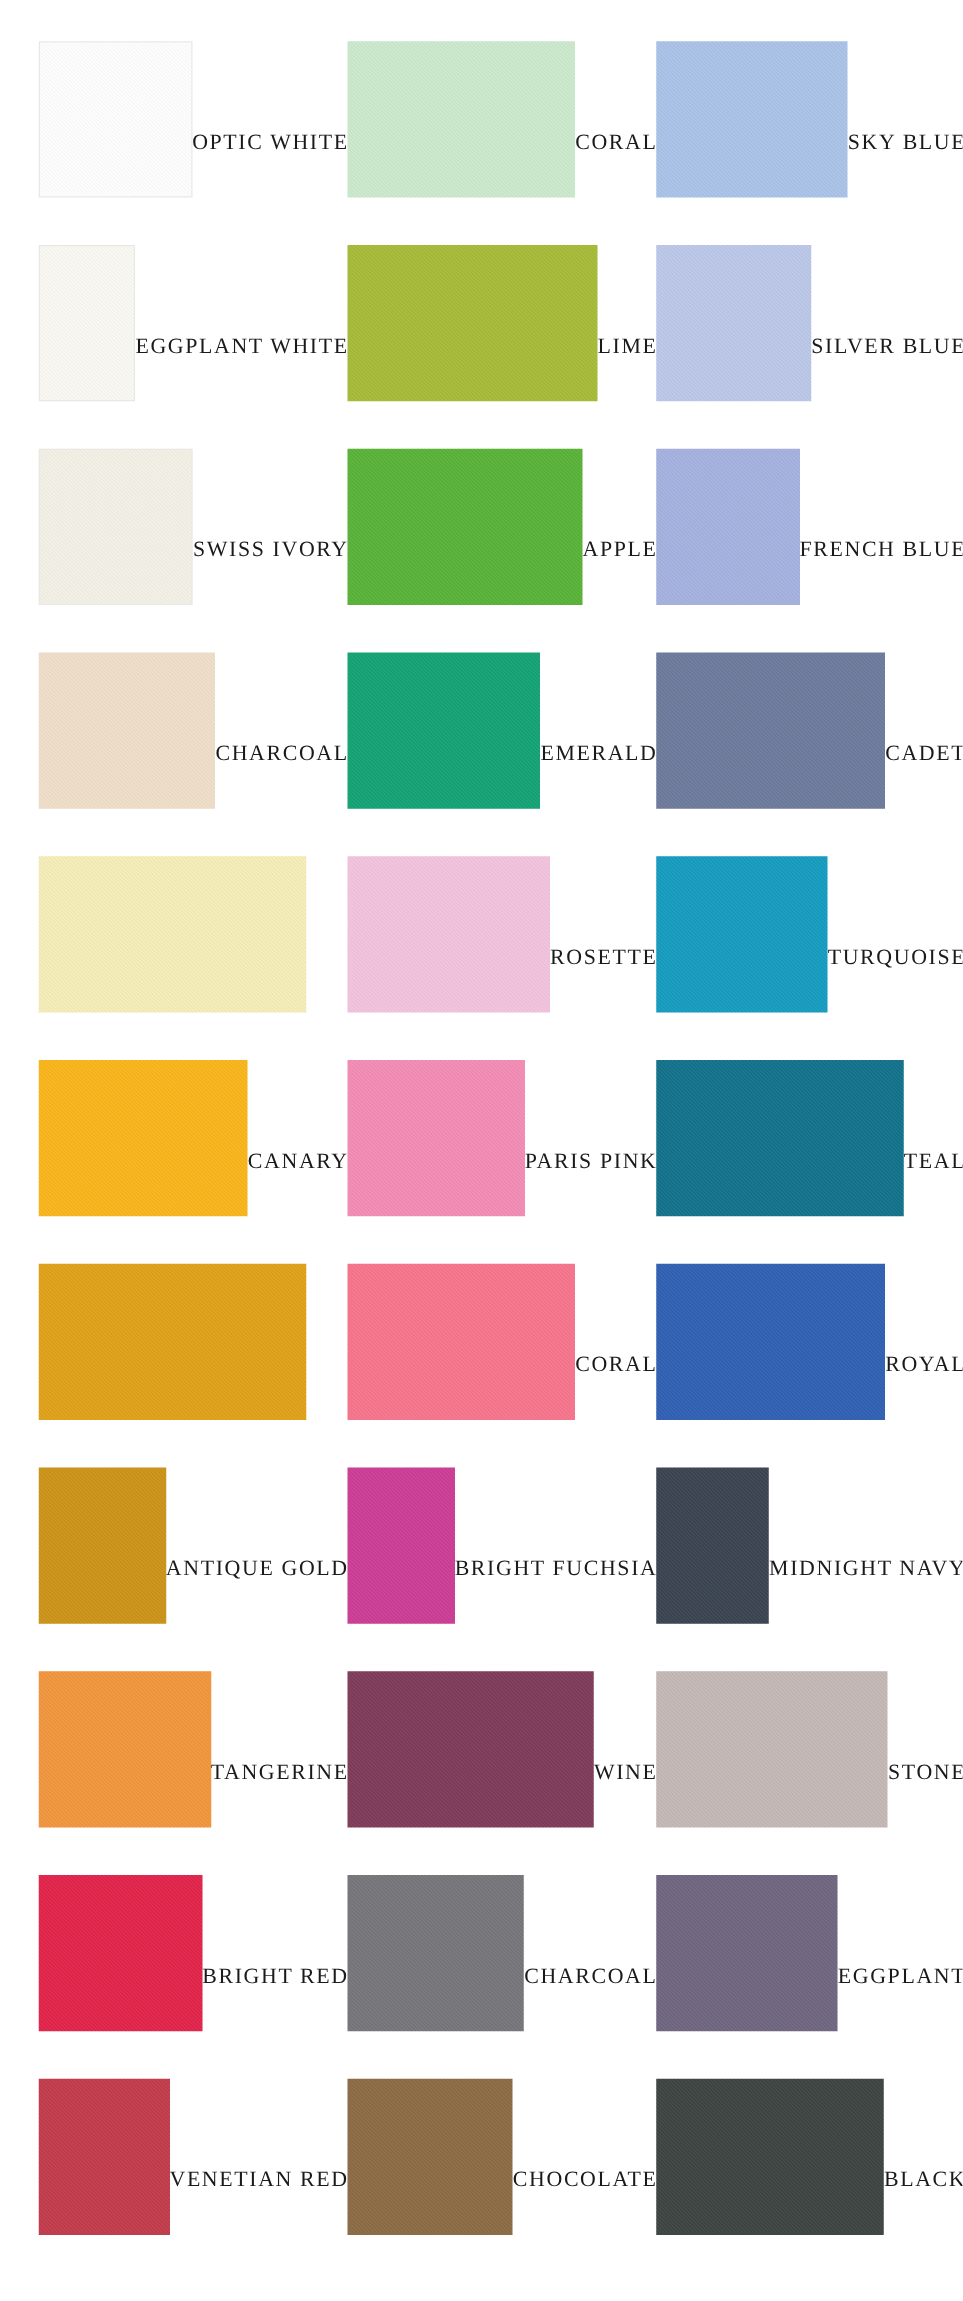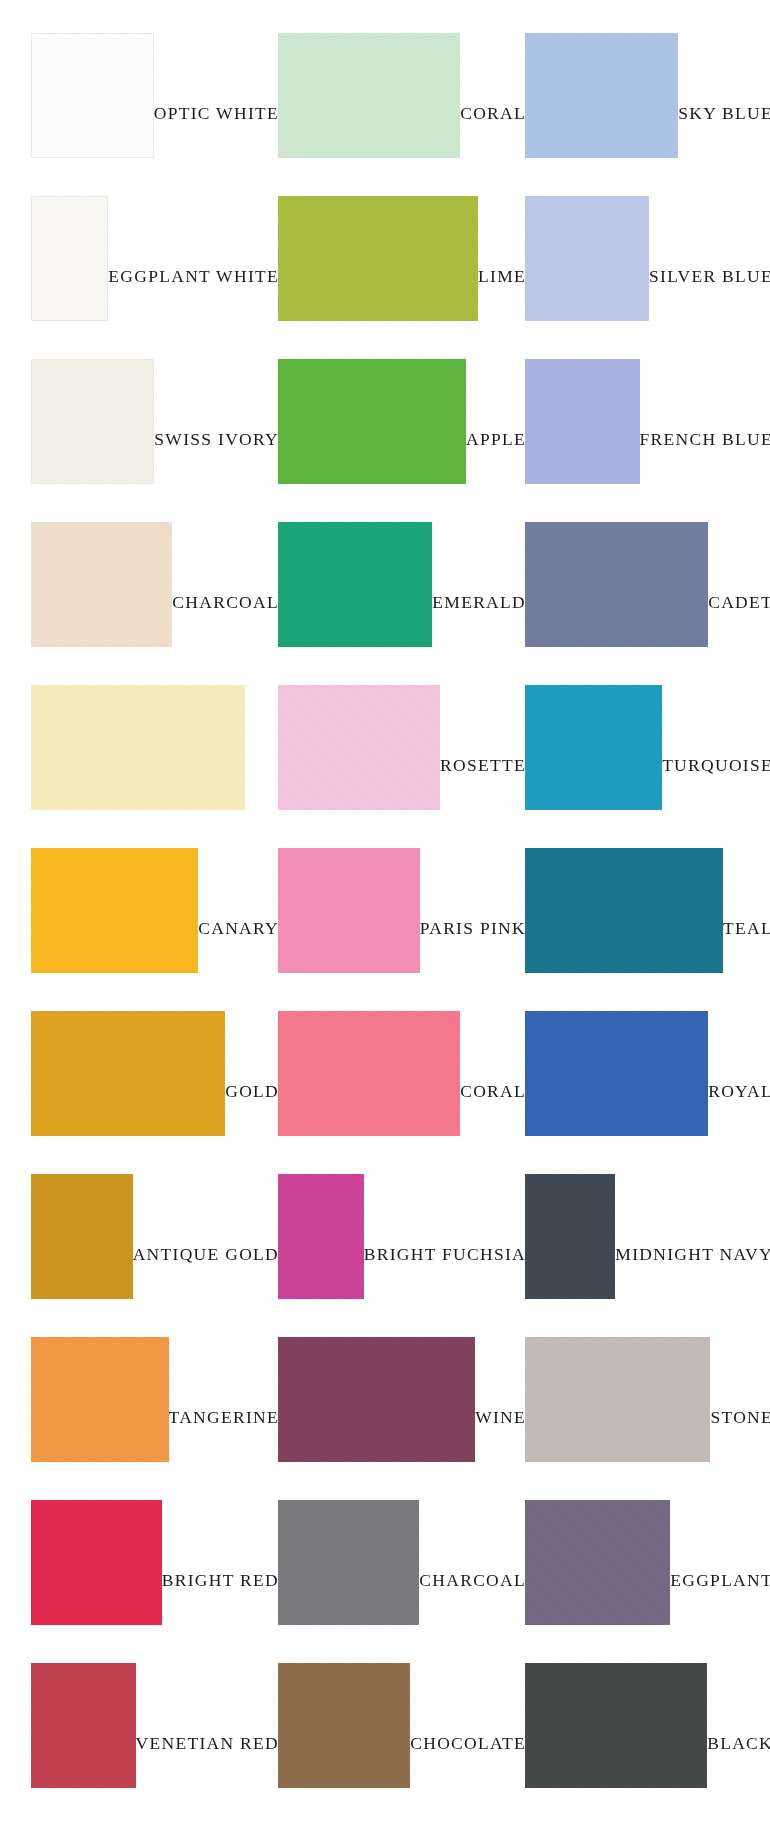--- a/index.html
+++ b/index.html
@@ -148,21 +148,20 @@
       <div class="swatch-cell">
         <div class="swatch-chip" style="background-color: rgb(244, 140, 181);"></div>
         <div class="swatch-label">PARIS PINK</div>
       </div>
       <div class="swatch-cell">
         <div class="swatch-chip" style="background-color: rgb(17, 113, 139);"></div>
         <div class="swatch-label">TEAL</div>
       </div>
       <div class="swatch-cell">
         <div class="swatch-chip" style="background-color: rgb(224, 161, 23);"></div>
-        <div class="swatch-label">GOLD</div>
       </div>
       <div class="swatch-cell">
         <div class="swatch-chip" style="background-color: rgb(247, 116, 140);"></div>
         <div class="swatch-label">CORAL</div>
       </div>
       <div class="swatch-cell">
         <div class="swatch-chip" style="background-color: rgb(47, 95, 180);"></div>
         <div class="swatch-label">ROYAL</div>
       </div>
       <div class="swatch-cell">

